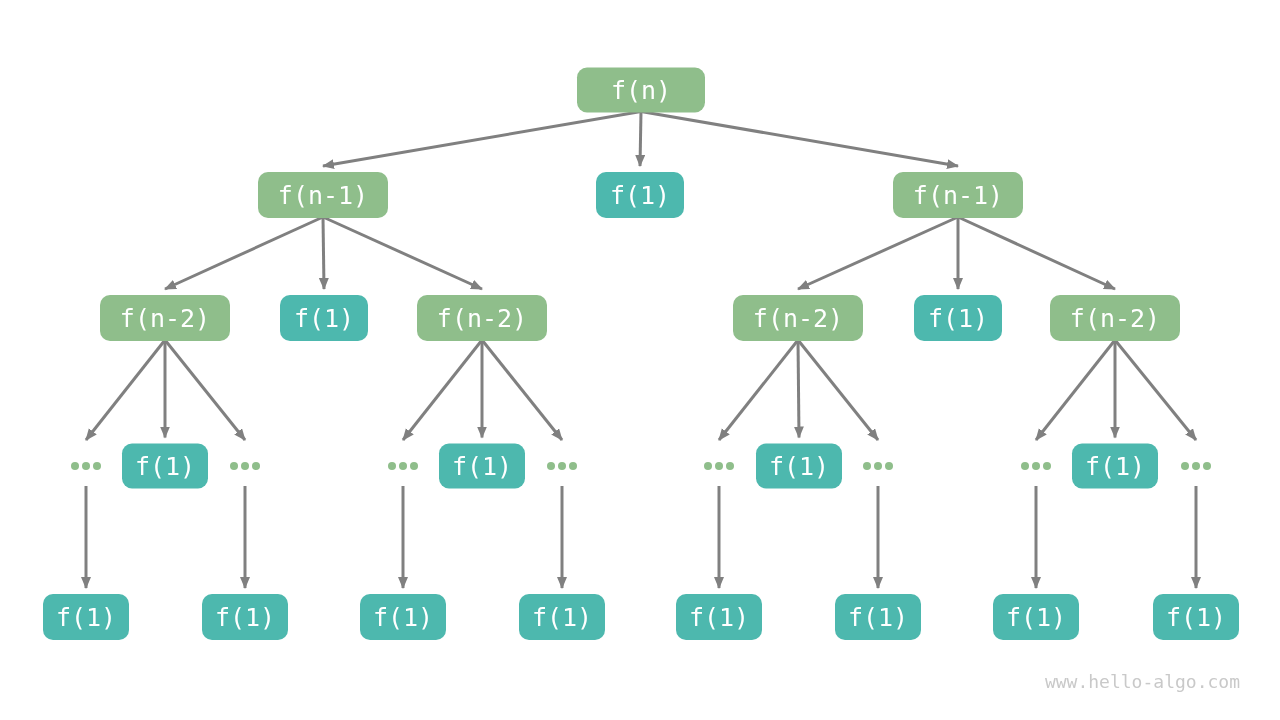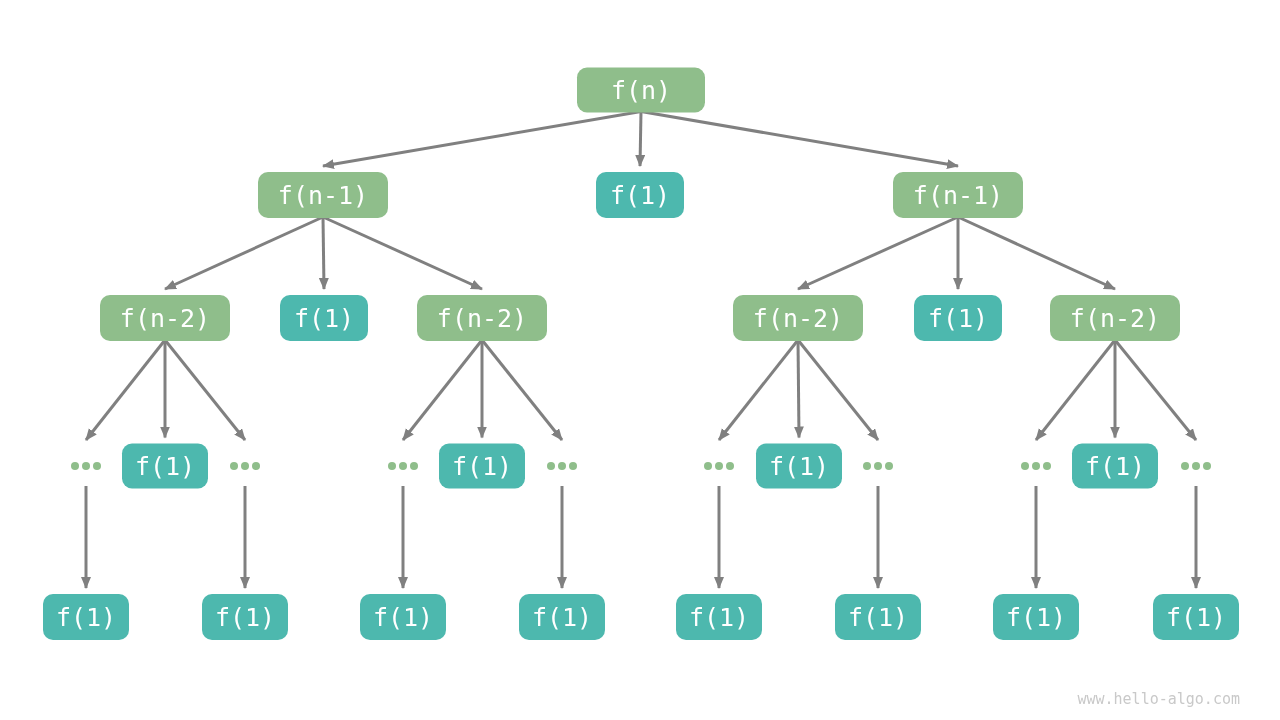--- a/index.html
+++ b/index.html
@@ -15,22 +15,22 @@
     overflow: hidden;
     font-family: "DejaVu Sans Mono", "Liberation Mono", monospace;
   }
   svg text {
     font-family: "DejaVu Sans Mono", "Liberation Mono", monospace;
     font-size: 25px;
   }
   .watermark {
     position: absolute;
     right: 40px;
-    bottom: 12px;
-    font-size: 15px;
+    bottom: 28px;
+    font-size: 18px;
     color: #c9c9c9;
     letter-spacing: 0px;
     font-family: "DejaVu Sans Mono", "Liberation Mono", monospace;
   }
 </style>
 </head>
 <body>
 
 <div class="canvas">
   <svg width="1280" height="720" viewBox="0 0 1280 720" xmlns="http://www.w3.org/2000/svg">

